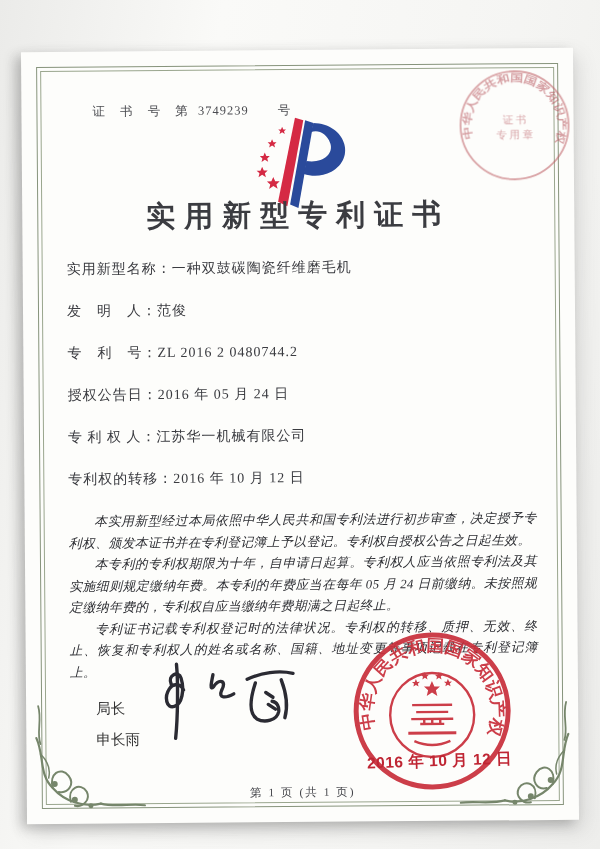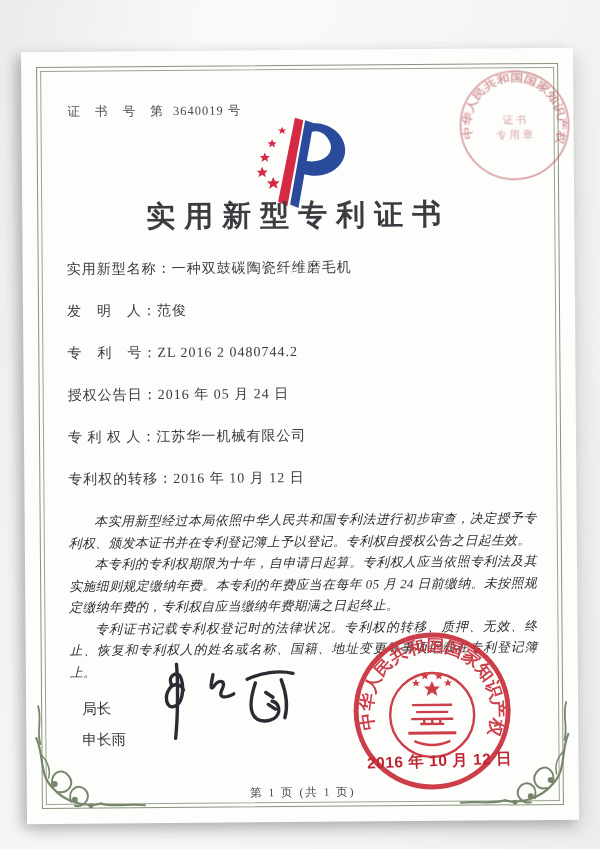--- a/index.html
+++ b/index.html
@@ -12,35 +12,35 @@
     position:absolute;left:24px;top:50px;width:552px;height:772px;
     background:#fdfdfb;transform:rotate(-0.45deg);
     box-shadow:-6px 4px 12px rgba(60,60,60,.28), 4px 9px 20px rgba(80,80,80,.18);
   }
   .frame-outer{position:absolute;inset:15px;border:1.6px solid #87947c;}
   .frame-inner{position:absolute;inset:19px;border:1px solid #9aa68e;}
   .cert-no{
     position:absolute;left:46px;top:52px;font-size:12.5px;color:#4a4b50;
     letter-spacing:1px;white-space:nowrap;
   }
-  .cert-no .sp{letter-spacing:6px;}
+  .cert-no .sp{letter-spacing:6px;margin-left:25px;}
   .logo{position:absolute;left:219px;top:58px;width:120px;height:106px;}
   .title{
     position:absolute;left:0;right:0;top:146px;text-align:center;
     font-size:29px;font-weight:600;letter-spacing:9px;color:#3b3c41;
   }
   .fields{position:absolute;left:44px;right:40px;top:208px;}
   .field-row{margin-bottom:23px;font-size:14px;color:#3a3b40;line-height:19px;letter-spacing:1px;}
   .field-row .lbl{white-space:pre;margin-top:22px;}
   .paras{position:absolute;left:44px;right:40px;top:460px;}
   .paras p{
     margin:0;font-size:12.8px;line-height:21.5px;color:#2d2e33;
     text-indent:2em;text-align:justify;font-style:italic;font-weight:500;letter-spacing:.4px;
   }
-  .signatory{position:absolute;left:56px;top:642px;font-size:14.5px;line-height:31px;color:#333;}
+  .signatory{position:absolute;left:70px;top:642px;font-size:14.5px;line-height:31px;color:#333;}
   .autograph{position:absolute;left:118px;top:604px;width:200px;height:92px;transform:rotate(-2deg);}
   .seal-big{position:absolute;left:322px;top:578px;width:168px;height:168px;opacity:.93;}
   .seal-date{
     position:absolute;left:318px;top:702px;width:190px;text-align:center;
     font-size:15.5px;font-weight:bold;color:#bf2533;letter-spacing:.5px;
     transform:rotate(-1.5deg);font-family:"Liberation Sans","DejaVu Sans",sans-serif;
   }
   .corner-seal{position:absolute;left:436px;top:20px;width:114px;height:114px;opacity:.55;filter:blur(.3px);}
   .footer{
     position:absolute;left:0;right:0;bottom:22px;text-align:center;
@@ -52,21 +52,21 @@
 </style>
 </head>
 <body>
 
 <div class="paper">
   <div class="frame-outer"></div>
   <div class="frame-inner"></div>
 
   <div class="cert-no">
     <span class="sp">证 书 号 第</span>
-    <span>3640019</span>
+    <span>3749239</span>
     <span class="sp">号</span>
   </div>
 
   <svg class="corner-seal" viewBox="0 0 114 114">
     <circle cx="57" cy="57" r="54" fill="none" stroke="#bc5a60" stroke-width="1.8"></circle>
     <defs>
         <path id="cArc" d="M 14.9 69.9 A 44 44 0 1 1 99.1 69.9" fill="none"></path>
       </defs>
     <text font-size="10.5" fill="#b5525a" font-weight="bold">
       <textPath href="#cArc" textLength="182" lengthAdjust="spacingAndGlyphs">中华人民共和国国家知识产权局</textPath>

